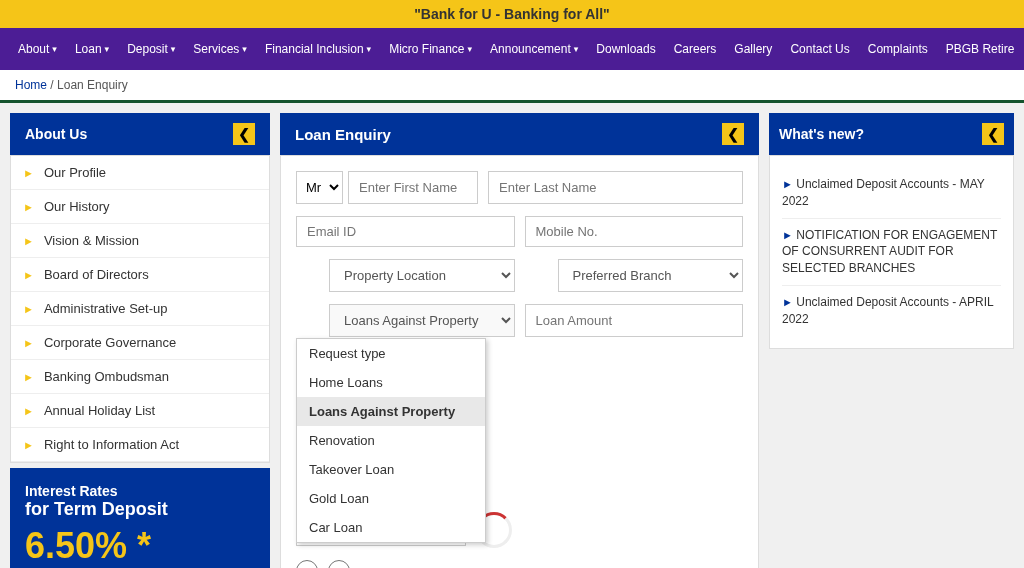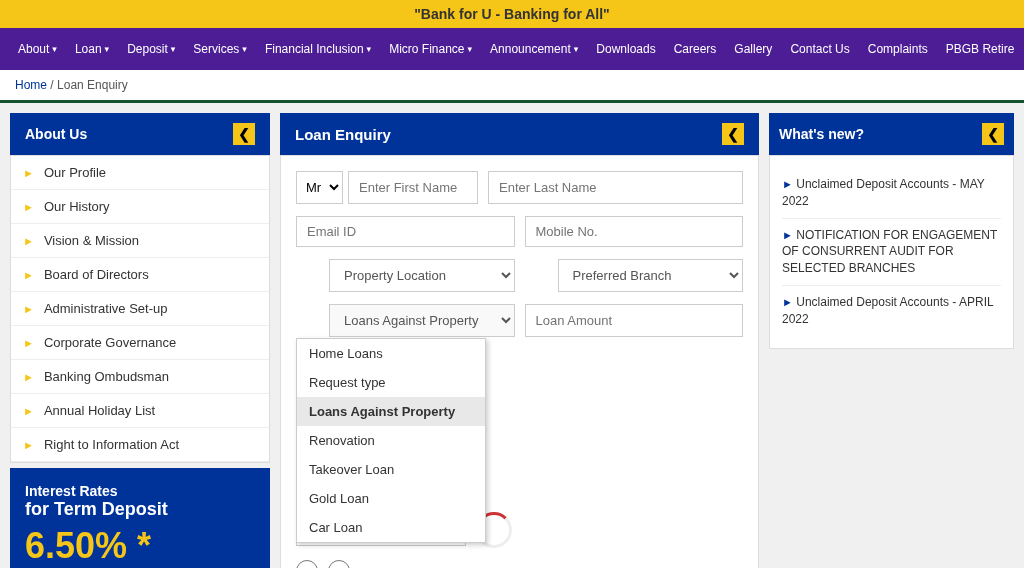--- a/index.html
+++ b/index.html
@@ -439,22 +439,22 @@
             <option value="">Request type</option>
             <option value="home">Home Loans</option>
             <option value="lap" selected="">Loans Against Property</option>
             <option value="renovation">Renovation</option>
             <option value="takeover">Takeover Loan</option>
             <option value="gold">Gold Loan</option>
             <option value="car">Car Loan</option>
           </select>
 
           <div class="dropdown-menu" style="display:block; top: 34px;">
+            <div class="dropdown-item">Request type</div>
             <div class="dropdown-item">Home Loans</div>
-            <div class="dropdown-item">Request type</div>
             <div class="dropdown-item active">Loans Against Property</div>
             <div class="dropdown-item">Renovation</div>
             <div class="dropdown-item">Takeover Loan</div>
             <div class="dropdown-item">Gold Loan</div>
             <div class="dropdown-item">Car Loan</div>
           </div>
         </div>
         <div class="form-group">
           <input type="text" class="form-control" placeholder="Loan Amount" style="">
         </div>

